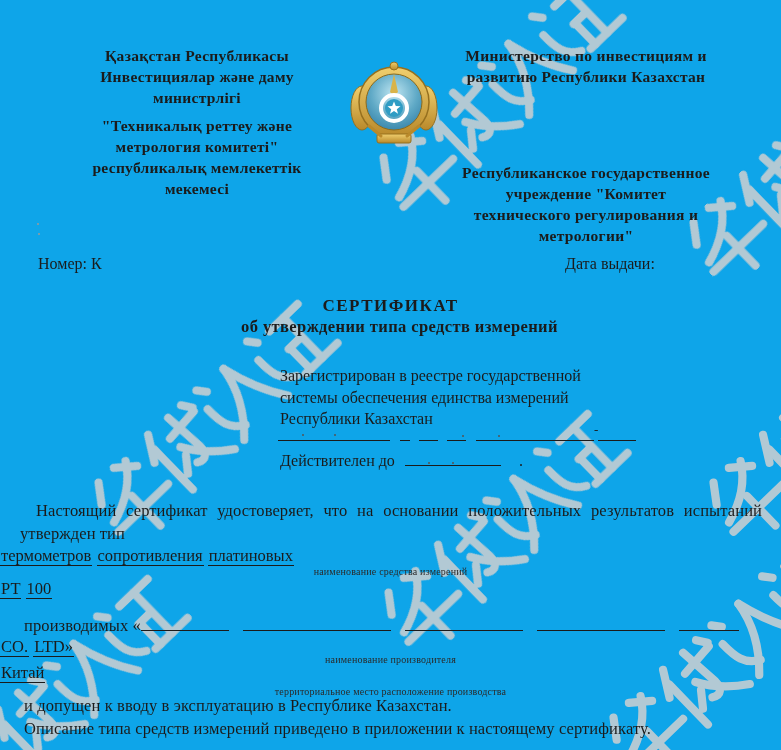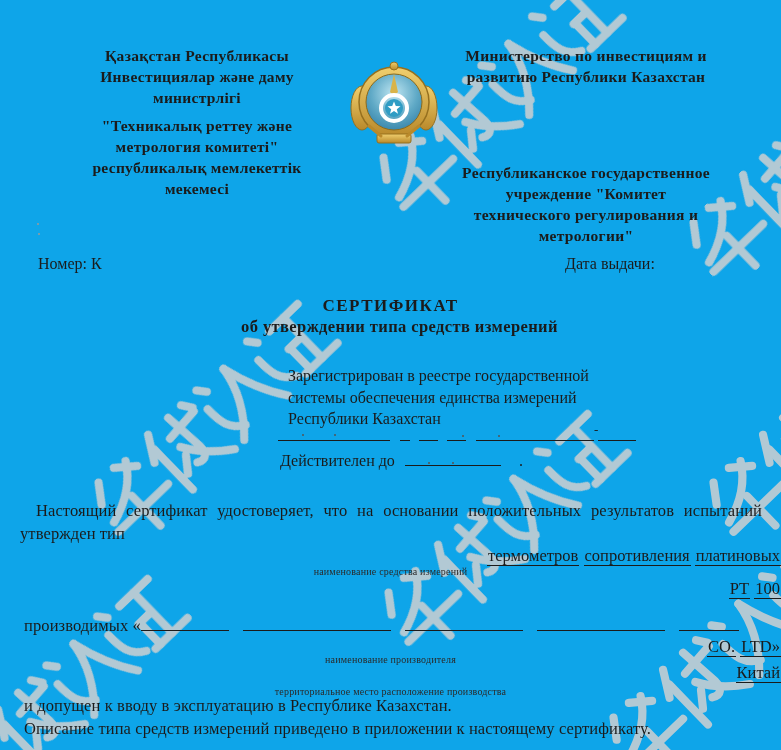--- a/index.html
+++ b/index.html
@@ -10,24 +10,24 @@
   }
   .layer{position:absolute; inset:0;}
   #wm-layer{z-index:0; pointer-events:none;}
   .content{z-index:1;}
   .abs{position:absolute;}
   .hdr{font-weight:bold; text-align:center; white-space:pre-line;
        font-size:15.5px; line-height:21px; letter-spacing:.3px;}
   .meta-line{font-size:16px;}
   .title-main{width:100%; text-align:center; font-weight:bold; font-size:17px; letter-spacing:1.5px;}
   .title-sub{width:100%; text-align:center; font-weight:bold; font-size:16.5px; letter-spacing:.4px;padding-left:9px;}
-  .registry{font-size:16px; line-height:21.5px; white-space:pre-line;margin-left:8px;}
+  .registry{font-size:16px; line-height:21.5px; white-space:pre-line;}
   .body-text{font-size:16.5px; letter-spacing:.1px;}
   .para{width:742px; text-align:justify; text-indent:16px; line-height:23px;}
-  .centerline{width:100%; text-align:right; font-size:16.5px;}
+  .centerline{width:100%; text-align:left; font-size:16.5px;}
   .caption{width:100%; text-align:center; font-size:10px; color:#2a2a2a; letter-spacing:.2px;}
   .uw{border-bottom:1.5px solid #1b1b1b; padding:0 1px;}
   .blank{display:inline-block; border-bottom:1.5px solid #1b1b1b; height:16px; vertical-align:baseline;}
   .dash-up{position:relative; top:-7px; font-size:13px;}
   .dot{position:absolute; width:2px; height:2px; background:#555; border-radius:50%;}
   .artifact{position:absolute; width:2px; height:2px; background:#9a9a9a; border-radius:50%;}
   .wm-stroke{stroke:#d0d0d0; stroke-width:10; fill:none; stroke-linecap:round; stroke-linejoin:round;}
 </style>
 </head>
 <body>

